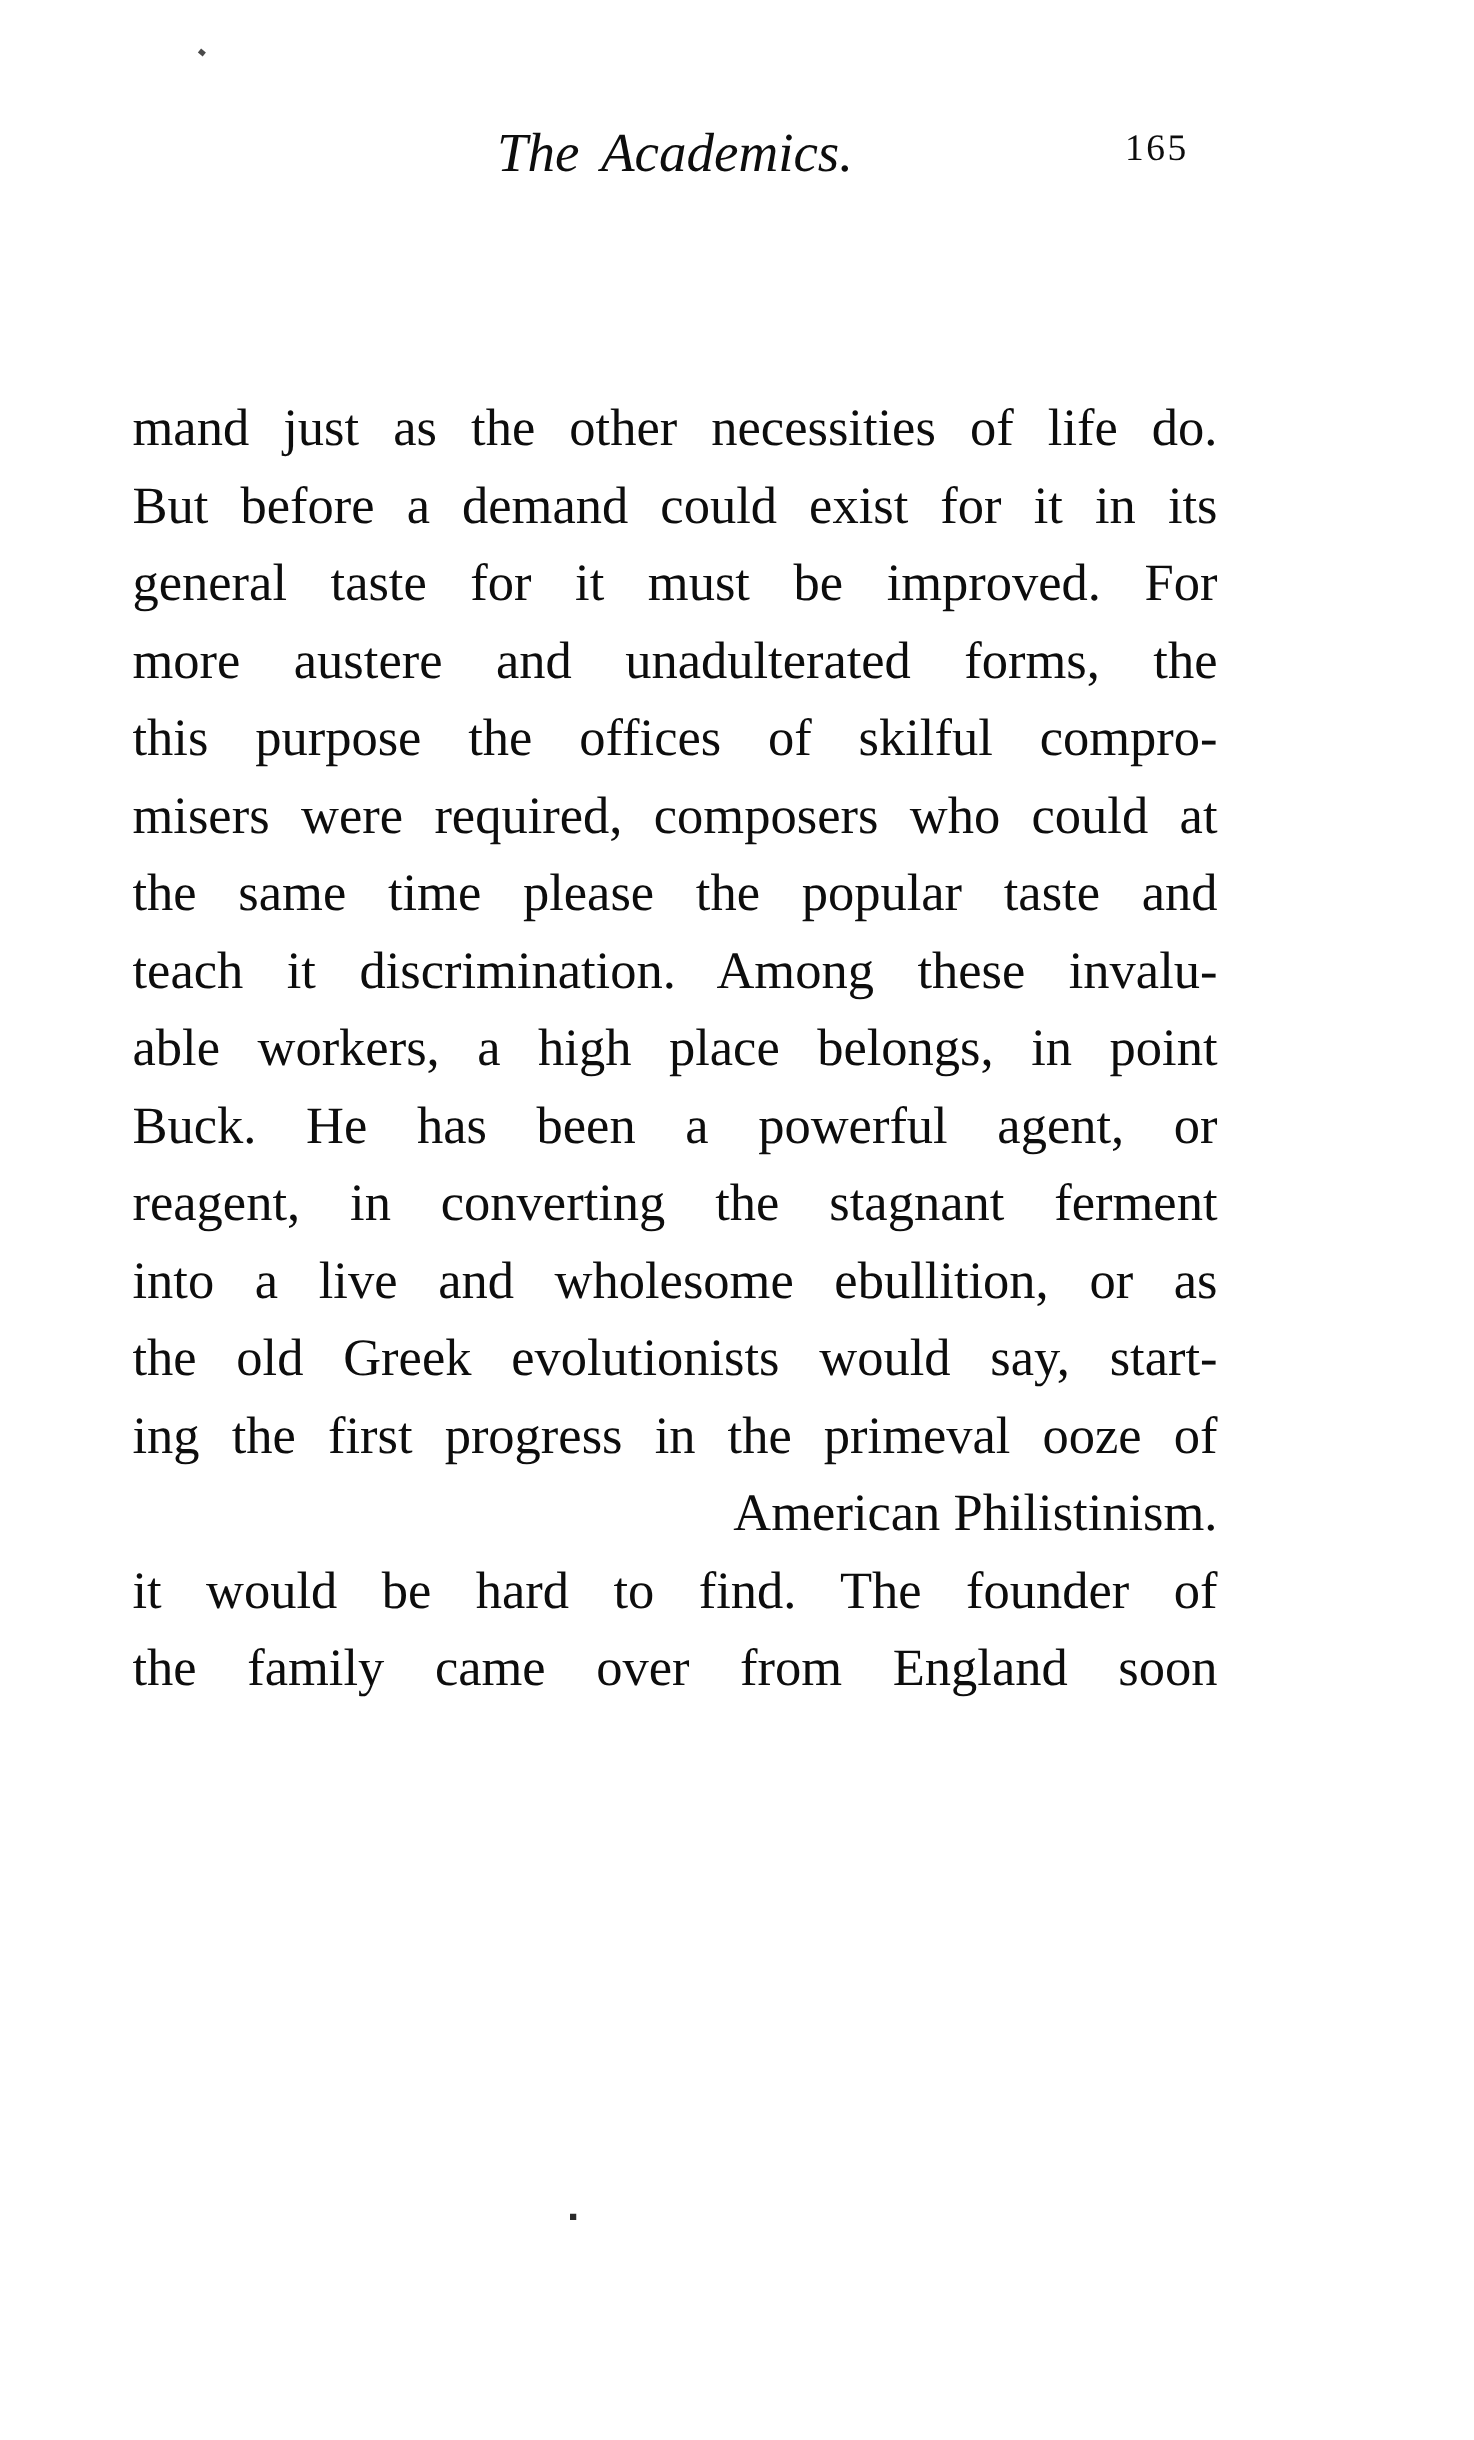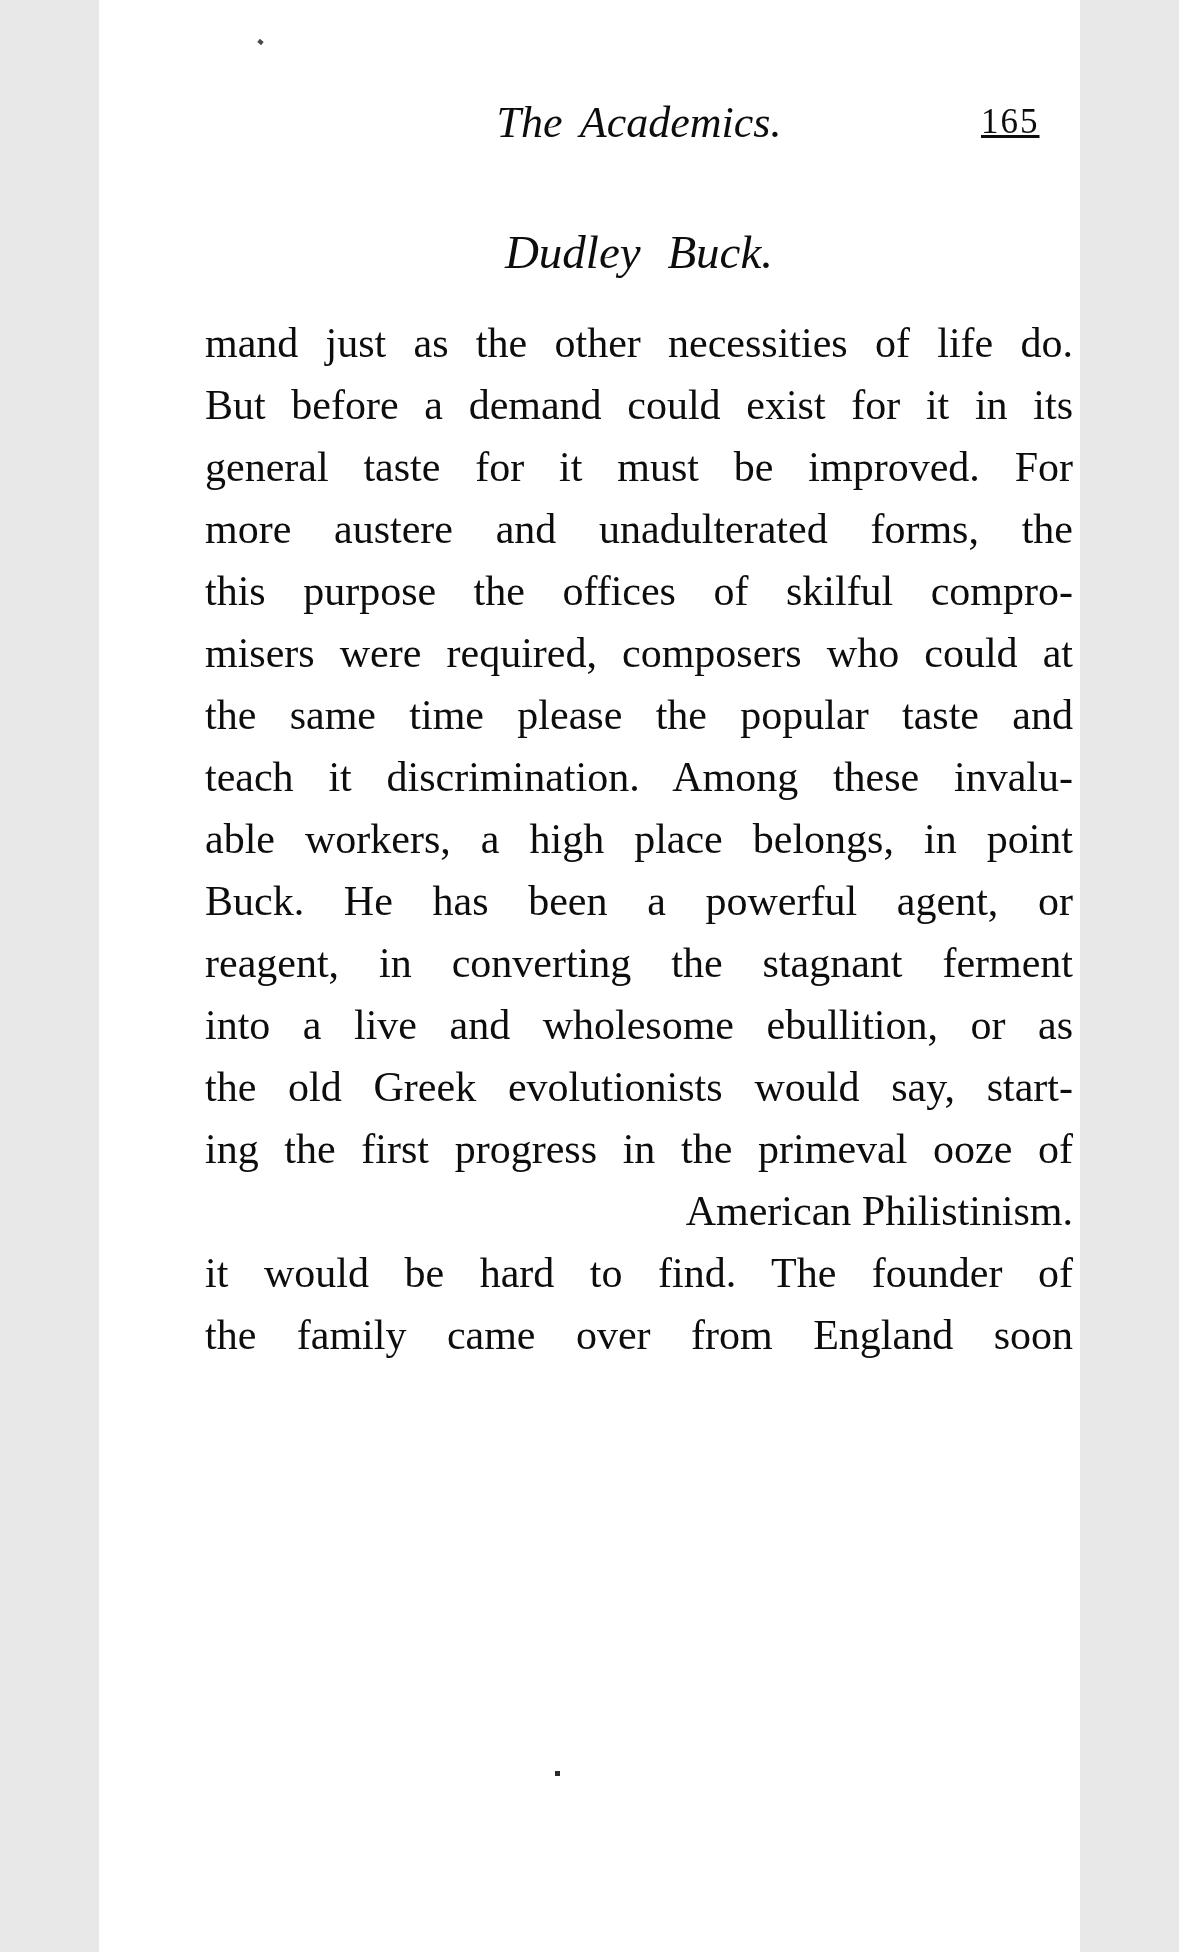--- a/index.html
+++ b/index.html
@@ -1,18 +1,18 @@
 <!DOCTYPE html>
 <html><head>
 <meta charset="utf-8">
 <style>
   html, body { margin: 0; padding: 0; background: #e8e8e8; }
   .page {
     position: relative;
-    width: 981px;
+    width: 1179px;
     height: 1952px;
     margin: 0 auto;
     background: #ffffff;
     color: #0d0d0d;
     font-family: "Liberation Serif", "DejaVu Serif", serif;
     overflow: hidden;
   }
   .running-title {
     position: absolute;
     top: 101px;
@@ -20,27 +20,26 @@
     width: 868px;
     text-align: center;
     font-style: italic;
     font-size: 44px;
     line-height: 1;
     word-spacing: 7px;
   }
   .page-number {
     position: absolute;
     top: 104px;
-    left: 882px;
+    left: 900px;
     width: 80px;
-    font-size: 35px;
+    font-size: 30px;
     line-height: 1;
     letter-spacing: 2px;
     font-feature-settings: "onum" 1;
-    text-decoration: underline;
   }
   .section-title {
     position: absolute;
     top: 229px;
     left: 106px;
     width: 868px;
     text-align: center;
     font-style: italic;
     font-size: 47px;
     line-height: 1;
@@ -72,21 +71,20 @@
 <body>
 
 <div class="page">
 
   <div class="speck speck-top"></div>
 
   <div class="running-title">The Academics.</div>
 
   <div class="page-number">165</div>
 
-  <div class="section-title">Dudley Buck.</div>
 
   <div class="body-text">
       <div class="line just">mand just as the other necessities of life do.</div>
       <div class="line just">But before a demand could exist for it in its</div>
       <div class="line just">general taste for it must be improved.  For</div>
       <div class="line just">more austere and unadulterated forms, the</div>
       <div class="line just">this purpose the offices of skilful compro-</div>
       <div class="line just">misers were required, composers who could at</div>
       <div class="line just">the same time please the popular taste and</div>
       <div class="line just">teach it discrimination.  Among these invalu-</div>

